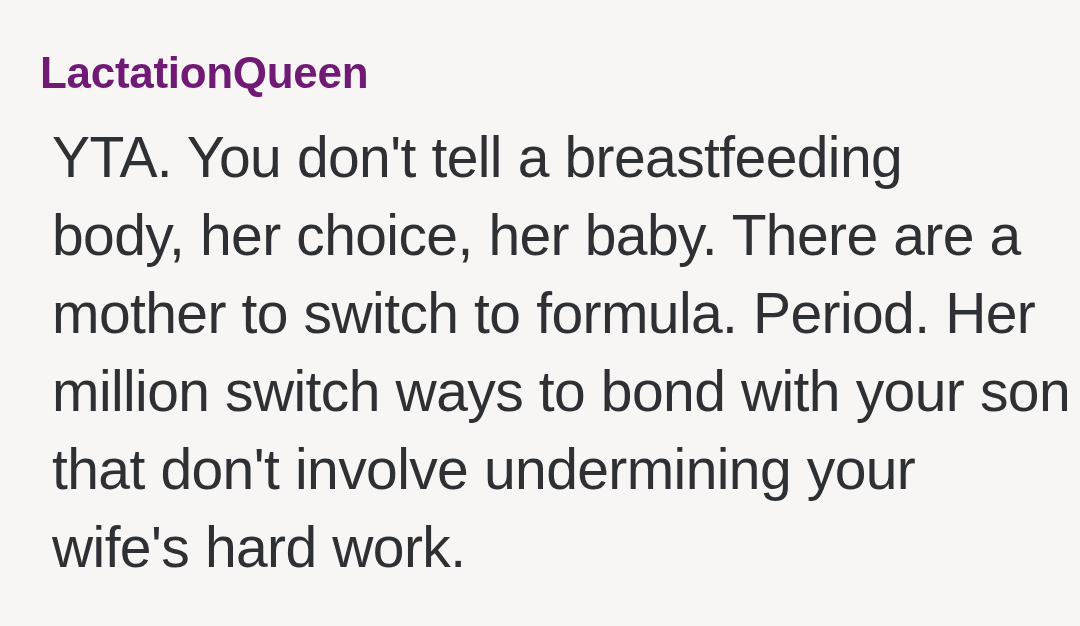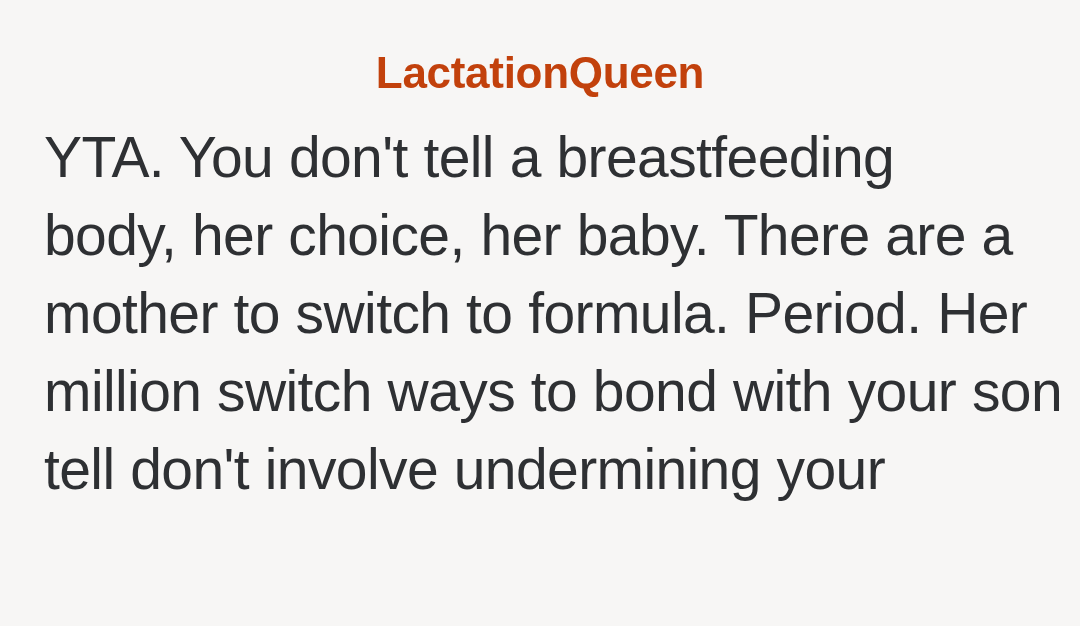--- a/index.html
+++ b/index.html
@@ -30,21 +30,21 @@
     font-weight: bold;
     color: #d2a05a;
     line-height: 1.05;
     letter-spacing: -0.3px;
     margin: 10px 0 0 0;
     padding: 0;
     white-space: nowrap;
   }
 
   .comment-body {
-    margin: 22px 0 0 4px;
+    margin: 22px 0 0 12px;
     padding: 0;
     font-family: "Liberation Sans", sans-serif;
     font-size: 57px;
     font-weight: normal;
     color: #2e3033;
     line-height: 78px;
     letter-spacing: -0.6px;
     word-spacing: 0.5px;
     max-width: 1000px;
   }
@@ -52,23 +52,24 @@
   .comment-body .line {
     display: block;
     white-space: nowrap;
   }
 </style>
 </head>
 <body style="background: rgb(247, 246, 245);">
 
 <div class="comment-card" style="background: rgb(247, 246, 245);">
 
-  <div class="comment-author" style="color: #c2410c; text-align: center;">LactationQueen</div>
+  <div class="comment-author" style="color: #701a75;">LactationQueen</div>
 
   <div class="comment-body" style="color: rgb(46, 48, 51);">
     <span class="line">YTA. You don't tell a breastfeeding</span>
     <span class="line">body, her choice, her baby. There are a</span>
     <span class="line">mother to switch to formula. Period. Her</span>
     <span class="line">million switch ways to bond with your son</span>
-    <span class="line">tell don't involve undermining your</span>
+    <span class="line">that don't involve undermining your</span>
+    <span class="line">wife's hard work.</span>
   </div>
 
 </div>
 
 </body></html>

